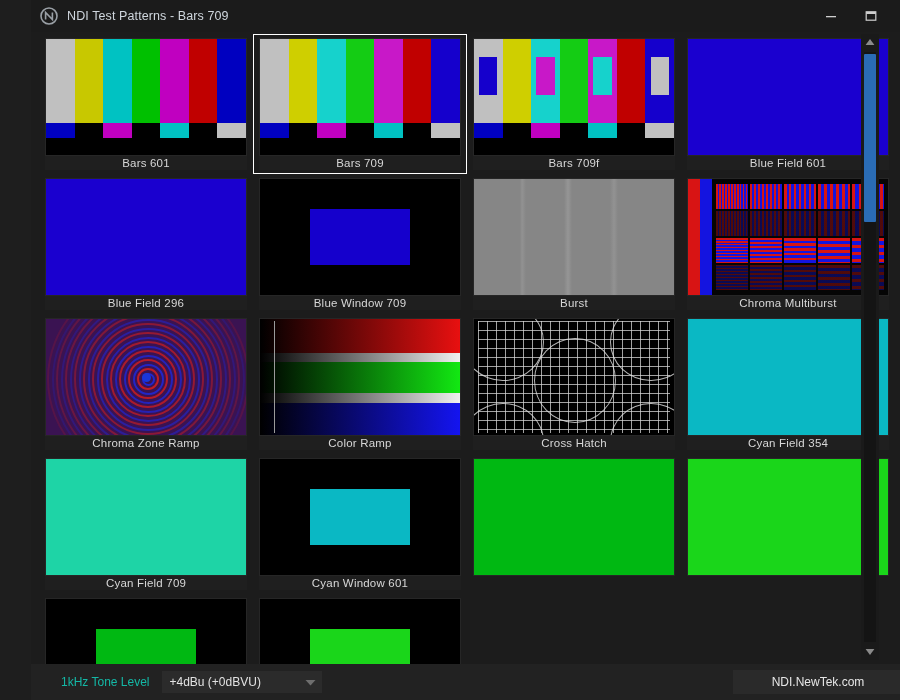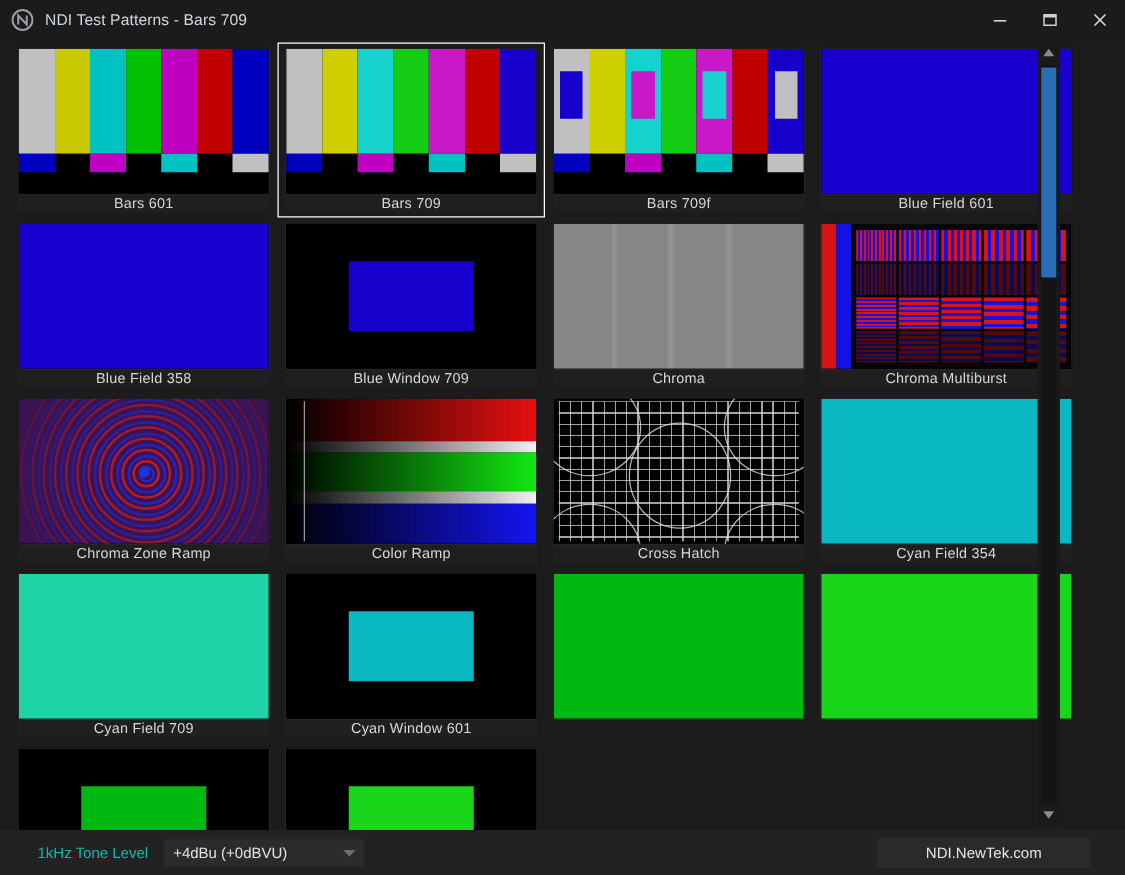--- a/index.html
+++ b/index.html
@@ -2,21 +2,21 @@
 <html><head>
 <meta charset="utf-8">
 <style>
   html,body{margin:0;padding:0;background:#1e1e1e;}
   body{
     width:900px;height:700px;overflow:hidden;
     font-family:"Liberation Sans", sans-serif;
     color:#d8d8d8;
     -webkit-font-smoothing:antialiased;
   }
-  #app{position:relative;width:852px;height:700px;background:#1c1c1c;}
+  #app{position:relative;width:852px;height:700px;background:#1c1c1c;margin-left:31px;}
 
   
   #titlebar{
     position:absolute;left:0;top:0;width:900px;height:32px;
     background:#1b1b1b;display:flex;align-items:center;
   }
   #app-icon{
     width:18px;height:18px;margin-left:9px;margin-right:9px;
     flex:0 0 auto;position:relative;
   }
@@ -292,41 +292,41 @@
                 <div class="pat" style="background: rgb(26, 0, 207);"></div>
               </div>
               <div class="tile-label">Blue Field 601</div>
             </div>
           </div>
           <div class="tile">
             <div class="tile-inner">
               <div class="thumb">
                 <div class="pat" style="background: rgb(26, 0, 207);"></div>
               </div>
-              <div class="tile-label">Blue Field 358</div>
+              <div class="tile-label">Blue Field 296</div>
             </div>
           </div>
           <div class="tile">
             <div class="tile-inner">
               <div class="thumb">
                 <div class="pat" style="background: rgb(0, 0, 0);">
                   <div class="centerbox" style="background: rgb(21, 0, 204);"></div>
                 </div>
               </div>
               <div class="tile-label">Blue Window 709</div>
             </div>
           </div>
           <div class="tile">
             <div class="tile-inner">
               <div class="thumb">
                 <div class="pat">
                   <div class="burst-bg"></div>
                 </div>
               </div>
-              <div class="tile-label">Chroma</div>
+              <div class="tile-label">Burst</div>
             </div>
           </div>
           <div class="tile">
             <div class="tile-inner">
               <div class="thumb">
                 <div class="pat" style="background: rgb(5, 5, 5);">
                   <div class="mb-strip">
                     <div class="r"></div>
                     <div class="b"></div>
                   </div>

